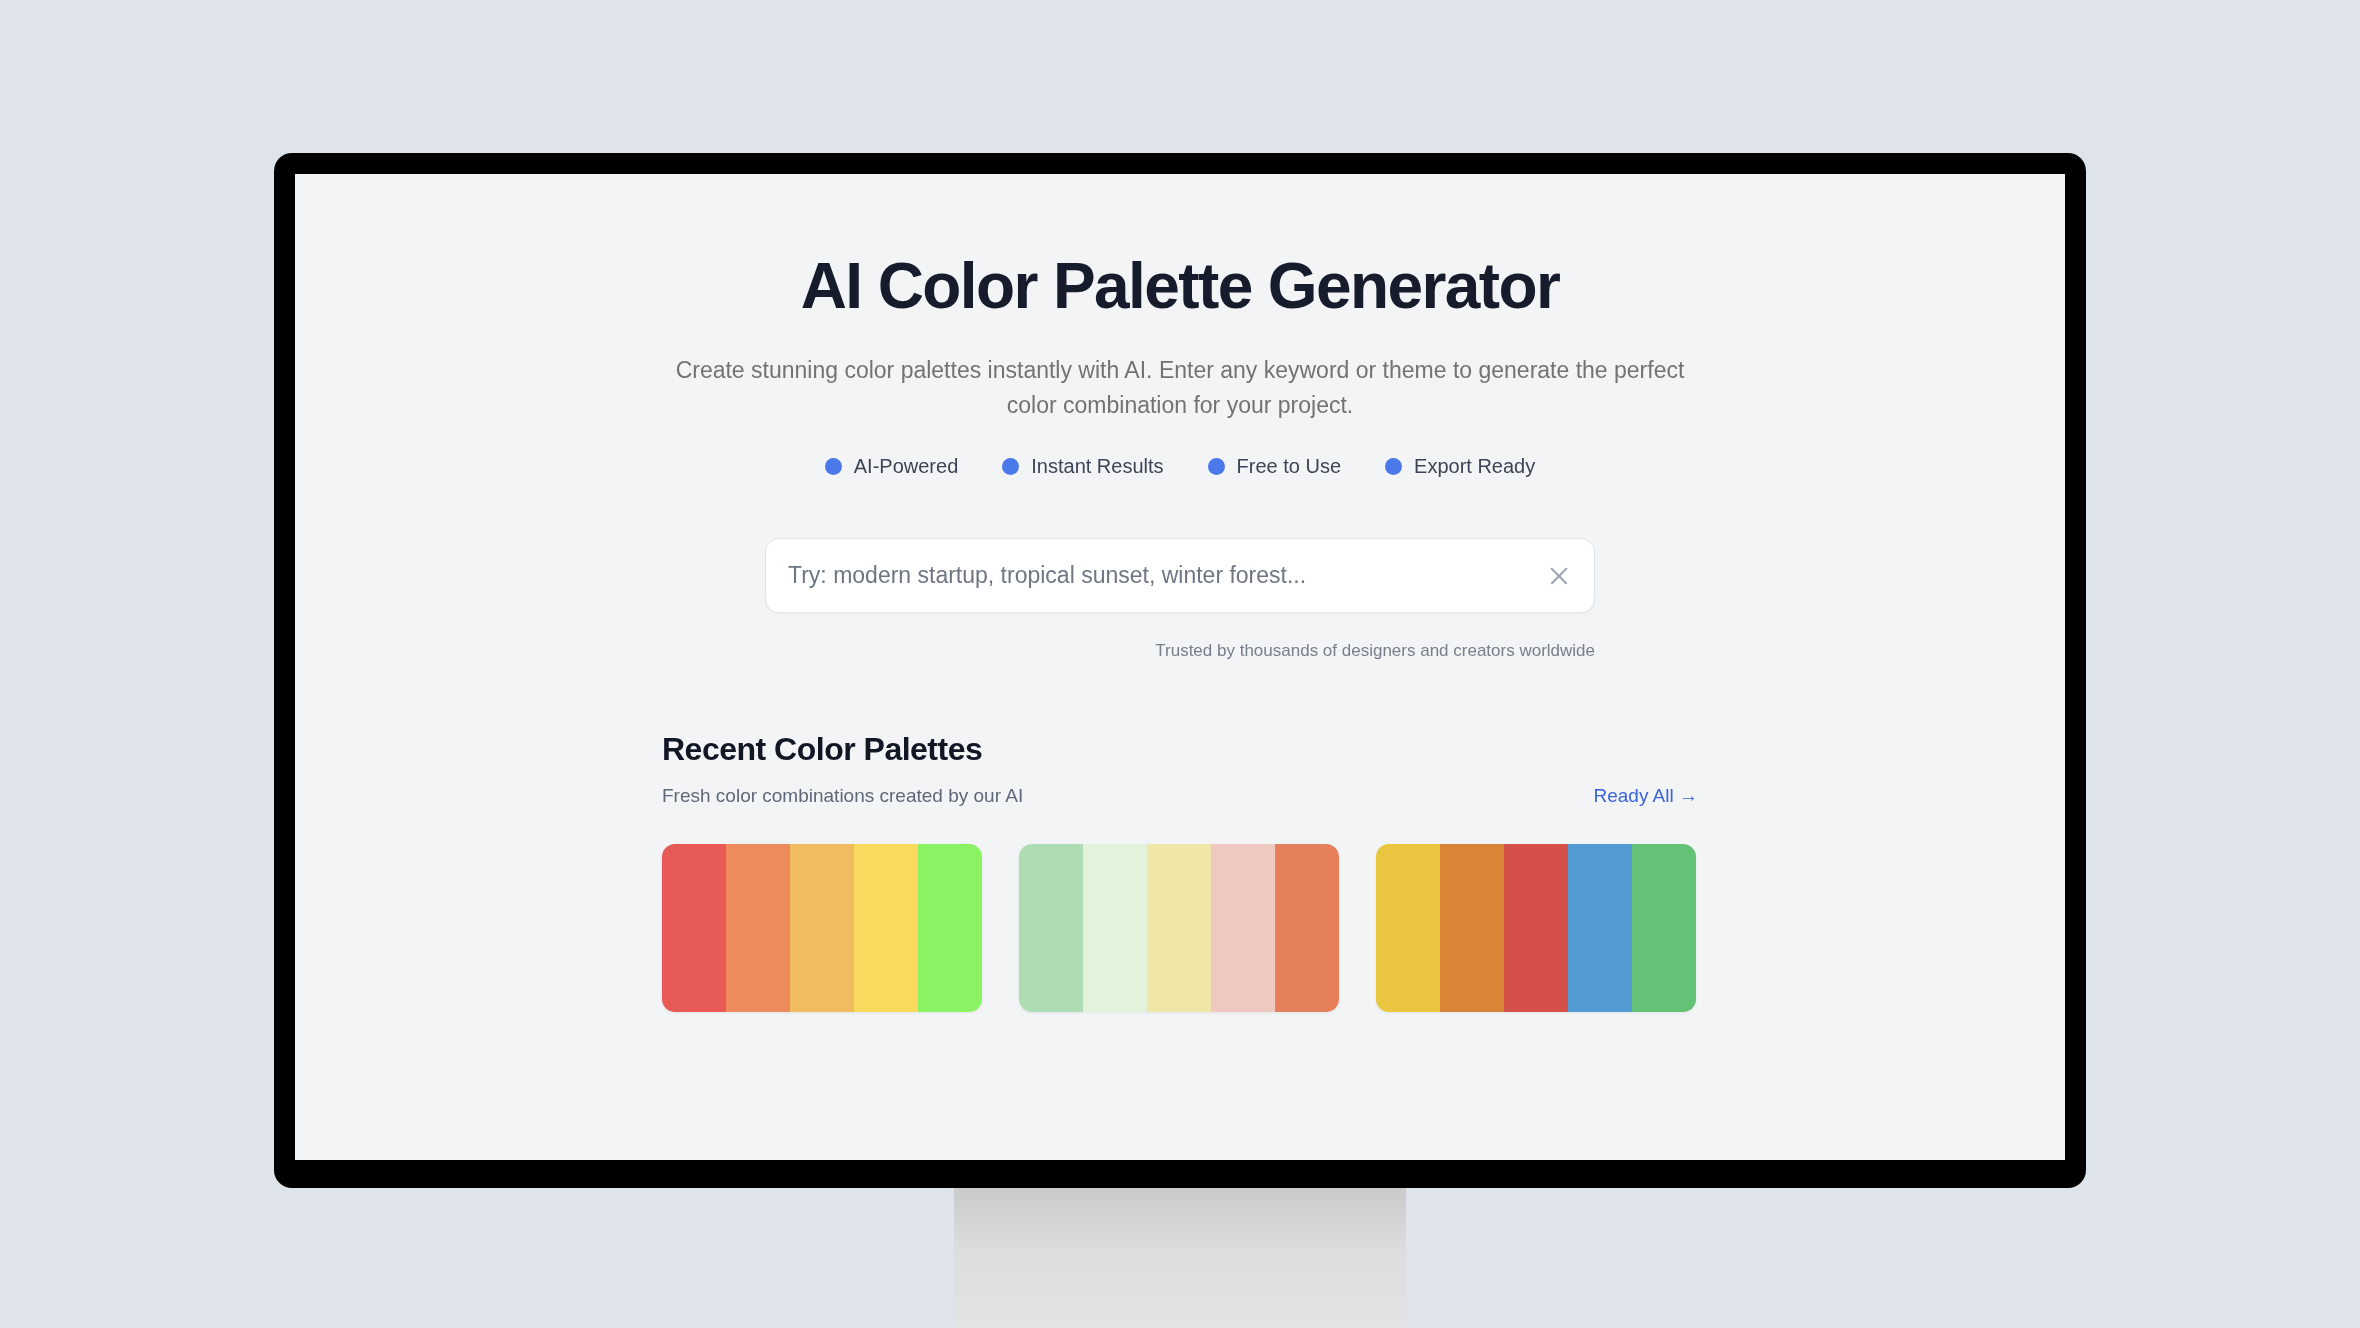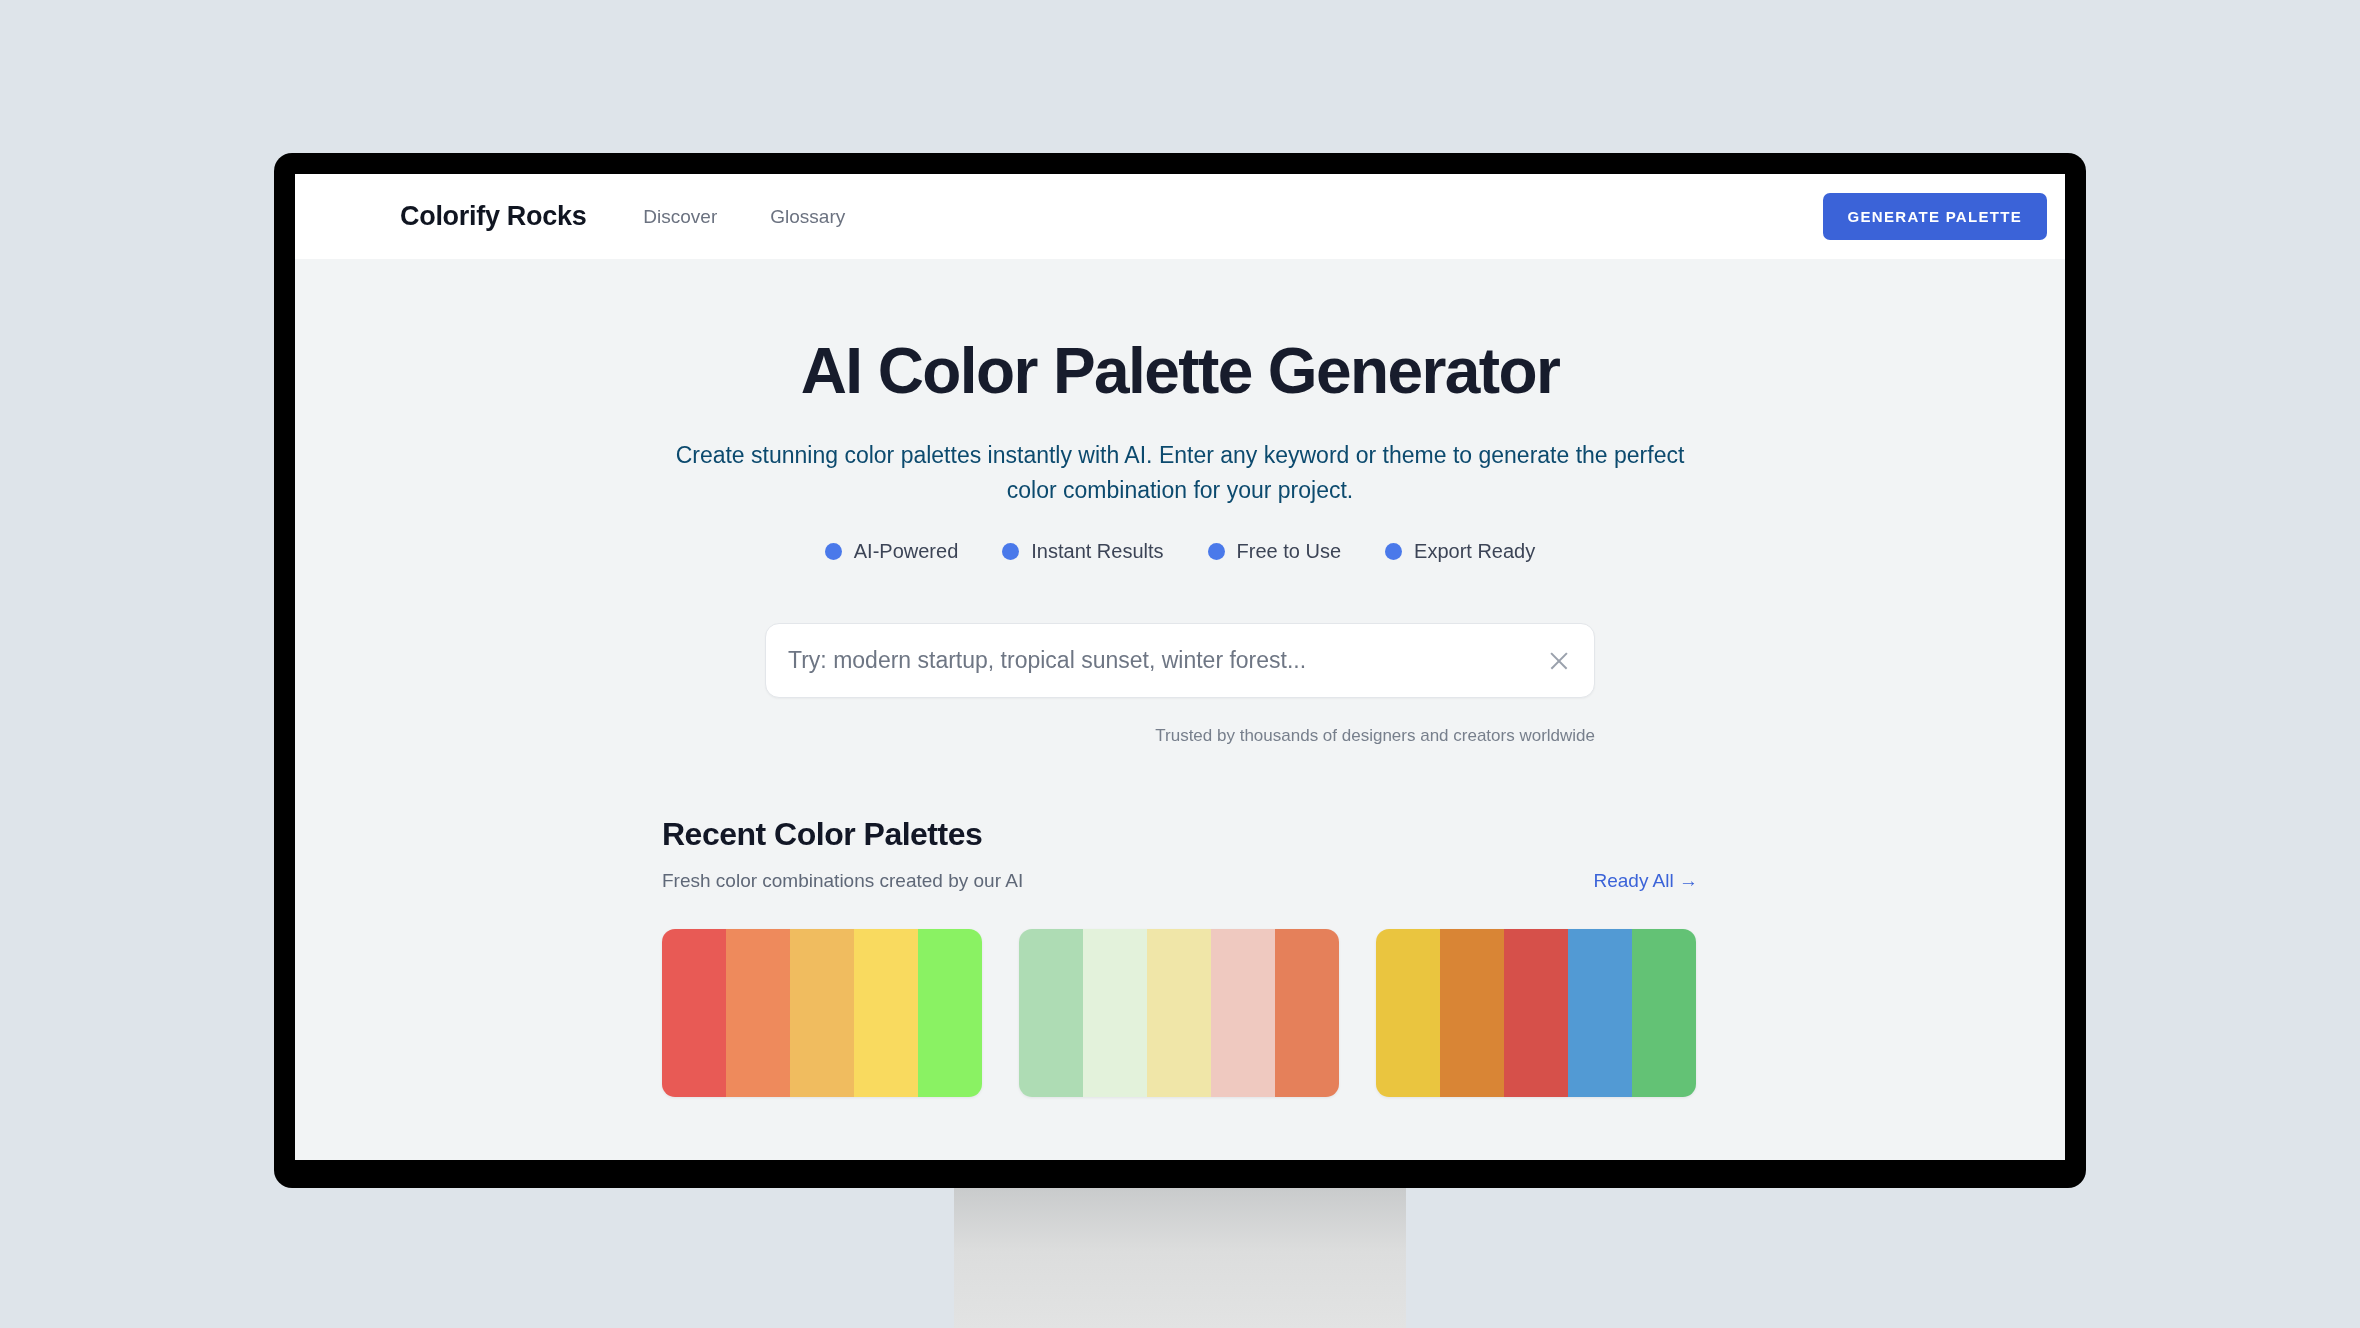--- a/index.html
+++ b/index.html
@@ -110,21 +110,21 @@
     color: #171c2c;
     letter-spacing: -1.6px;
     line-height: 1.05;
   }
 
   .hero-sub {
     margin: 33px auto 8px auto;
     width: 1030px;
     font-size: 23px;
     line-height: 1.5;
-    color: #0c4a6e;
+    color: #737373;
   }
 
   .badges {
     margin-top: 33px;
     display: flex;
     justify-content: center;
     align-items: flex-end;
     gap: 44px;
   }
 
@@ -271,32 +271,20 @@
 </style>
 </head>
 <body>
 
 <div class="monitor-wrap">
   <div class="stand-neck"></div>
 
   <div class="monitor-bezel">
     <div class="screen">
 
-      <div class="site-header">
-        <div class="brand">Colorify Rocks</div>
-
-        <div class="nav-links">
-          <div class="nav-link">Discover</div>
-          <div class="nav-link">Glossary</div>
-        </div>
-
-        <div class="header-spacer"></div>
-
-        <button class="generate-palette-btn">GENERATE PALETTE</button>
-      </div>
 
       <div class="hero">
         <h1 class="hero-title">AI Color Palette Generator</h1>
         <p class="hero-sub">Create stunning color palettes instantly with AI. Enter any keyword or theme to generate the perfect color combination for your project.</p>
 
         <div class="badges">
           <div class="badge">
             <span class="badge-dot"></span>
             <span class="badge-label">AI-Powered</span>
           </div>

